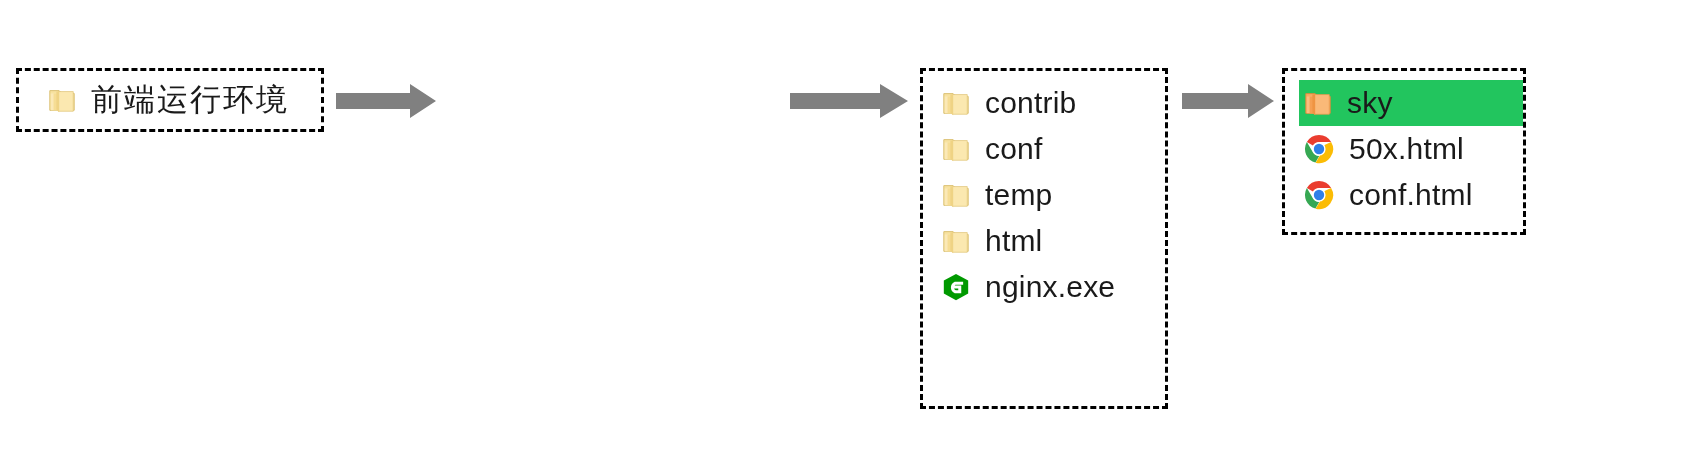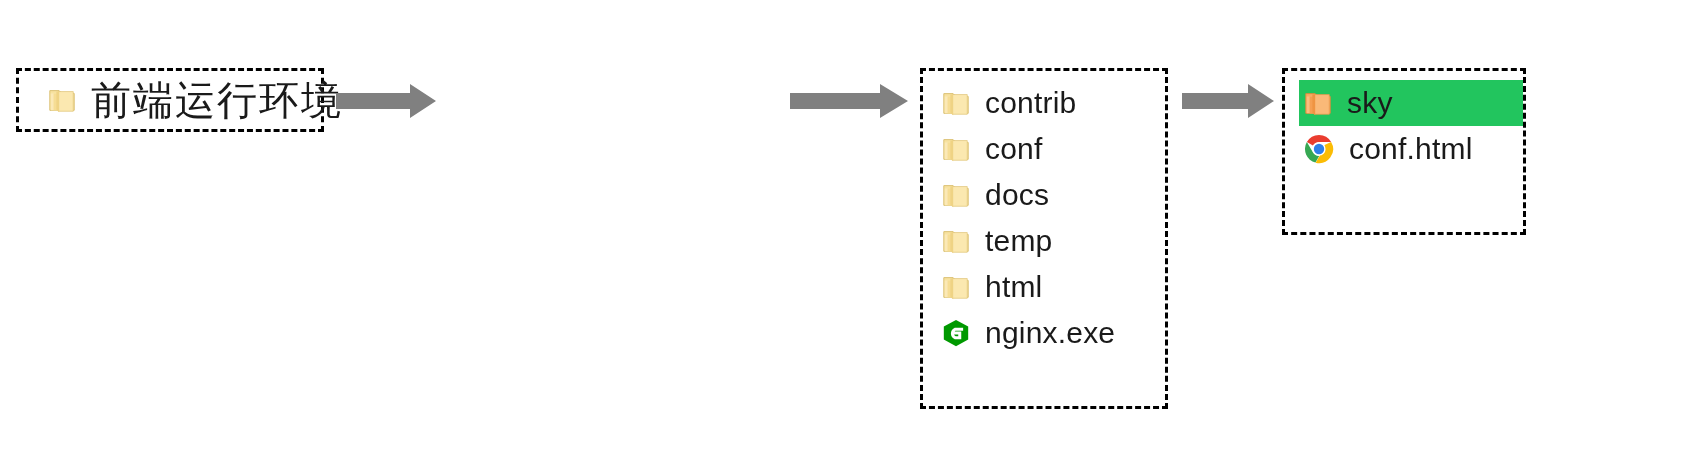--- a/index.html
+++ b/index.html
@@ -40,21 +40,21 @@
   .entry-row.highlight {
     background: #22c55e;
   }
   .entry-label {
     font-size: 30px;
     color: #1a1a1a;
     letter-spacing: 0.2px;
     margin-left: 14px;
   }
   .entry-label.cjk {
-    font-size: 40px;
+    font-size: 31px;
     letter-spacing: 2px;
   }
 
   
   .node-box.single {
     display: flex;
     align-items: center;
     padding-left: 28px;
   }
   .node-box.list {
@@ -117,32 +117,20 @@
           <path d="M3 6 h10 l3 3 h13 v18 H3 Z" fill="#f7e2a0" stroke="#d9bd6a" stroke-width="1"></path>
           <path d="M4 9 h24 v17 a1 1 0 0 1 -1 1 H5 a1 1 0 0 1 -1 -1 Z" fill="#fbe9b7"></path>
           <path d="M7 9 h20 v18 H7 Z" fill="#f6dd94"></path>
           <path d="M12 7 h16 v21 H12 Z" fill="#fbe8b0" stroke="#e0c67a" stroke-width="0.8"></path>
           <path d="M10 7 h3 v22 l-3 -3 Z" fill="#efd384"></path>
         </svg>
       </span>
       <span class="entry-label">conf</span>
     </div>
 
-    <div class="entry-row">
-      <span class="icon icon-folder">
-        <svg viewBox="0 0 32 32" width="30" height="30" xmlns="http://www.w3.org/2000/svg">
-          <path d="M3 6 h10 l3 3 h13 v18 H3 Z" fill="#f7e2a0" stroke="#d9bd6a" stroke-width="1"></path>
-          <path d="M4 9 h24 v17 a1 1 0 0 1 -1 1 H5 a1 1 0 0 1 -1 -1 Z" fill="#fbe9b7"></path>
-          <path d="M7 9 h20 v18 H7 Z" fill="#f6dd94"></path>
-          <path d="M12 7 h16 v21 H12 Z" fill="#fbe8b0" stroke="#e0c67a" stroke-width="0.8"></path>
-          <path d="M10 7 h3 v22 l-3 -3 Z" fill="#efd384"></path>
-        </svg>
-      </span>
-      <span class="entry-label">docs</span>
-    </div>
 
 
     <div class="entry-row">
       <span class="icon icon-folder">
         <svg viewBox="0 0 32 32" width="30" height="30" xmlns="http://www.w3.org/2000/svg">
           <path d="M3 6 h10 l3 3 h13 v18 H3 Z" fill="#f7e2a0" stroke="#d9bd6a" stroke-width="1"></path>
           <path d="M4 9 h24 v17 a1 1 0 0 1 -1 1 H5 a1 1 0 0 1 -1 -1 Z" fill="#fbe9b7"></path>
           <path d="M7 9 h20 v18 H7 Z" fill="#f6dd94"></path>
           <path d="M12 7 h16 v21 H12 Z" fill="#fbe8b0" stroke="#e0c67a" stroke-width="0.8"></path>
           <path d="M10 7 h3 v22 l-3 -3 Z" fill="#efd384"></path>
@@ -182,33 +170,46 @@
         <svg viewBox="0 0 32 32" width="30" height="30" xmlns="http://www.w3.org/2000/svg">
           <path d="M3 6 h10 l3 3 h13 v18 H3 Z" fill="#f8ab62" stroke="#e08b3c" stroke-width="1"></path>
           <path d="M4 9 h24 v17 a1 1 0 0 1 -1 1 H5 a1 1 0 0 1 -1 -1 Z" fill="#fbbd80"></path>
           <path d="M7 9 h20 v18 H7 Z" fill="#f59f52"></path>
           <path d="M12 7 h16 v21 H12 Z" fill="#fab978" stroke="#e59a4e" stroke-width="0.8"></path>
           <path d="M10 7 h3 v22 l-3 -3 Z" fill="#ef9442"></path>
         </svg>
       </span>
       <span class="entry-label">sky</span>
     </div>
-
 
     <div class="entry-row">
       <span class="icon icon-chrome">
         <svg viewBox="0 0 32 32" width="32" height="32" xmlns="http://www.w3.org/2000/svg">
           <circle cx="16" cy="16" r="14" fill="#ffffff"></circle>
           <path d="M16 2 A14 14 0 0 1 28.12 9 L16 9 A7 7 0 0 0 9.9 12.5 L3.9 9 A14 14 0 0 1 16 2 Z" fill="#ea3d2f"></path>
           <path d="M3.88 9.02 L10 19.6 A7 7 0 0 0 16.2 23 L12.5 29.6 A14 14 0 0 1 3.88 9.02 Z" fill="#36a853"></path>
           <path d="M28.12 9 A14 14 0 0 1 12.6 29.68 L19 19 A7 7 0 0 0 22 16 A7 7 0 0 0 21 12.2 Z" fill="#fbbc05"></path>
           <circle cx="16" cy="16" r="6.6" fill="#ffffff"></circle>
           <circle cx="16" cy="16" r="5.2" fill="#2f7fe8"></circle>
         </svg>
       </span>
+      <span class="entry-label">50x.html</span>
+    </div>
+
+    <div class="entry-row">
+      <span class="icon icon-chrome">
+        <svg viewBox="0 0 32 32" width="32" height="32" xmlns="http://www.w3.org/2000/svg">
+          <circle cx="16" cy="16" r="14" fill="#ffffff"></circle>
+          <path d="M16 2 A14 14 0 0 1 28.12 9 L16 9 A7 7 0 0 0 9.9 12.5 L3.9 9 A14 14 0 0 1 16 2 Z" fill="#ea3d2f"></path>
+          <path d="M3.88 9.02 L10 19.6 A7 7 0 0 0 16.2 23 L12.5 29.6 A14 14 0 0 1 3.88 9.02 Z" fill="#36a853"></path>
+          <path d="M28.12 9 A14 14 0 0 1 12.6 29.68 L19 19 A7 7 0 0 0 22 16 A7 7 0 0 0 21 12.2 Z" fill="#fbbc05"></path>
+          <circle cx="16" cy="16" r="6.6" fill="#ffffff"></circle>
+          <circle cx="16" cy="16" r="5.2" fill="#2f7fe8"></circle>
+        </svg>
+      </span>
       <span class="entry-label">conf.html</span>
     </div>
   </div>
 
   <div class="arrow" style="left:336px; top:84px; width:100px; height:34px;">
     <svg viewBox="0 0 100 34" width="100" height="34" xmlns="http://www.w3.org/2000/svg">
       <path d="M0 9 H74 V0 L100 17 L74 34 V25 H0 Z" fill="#808080"></path>
     </svg>
   </div>
 

